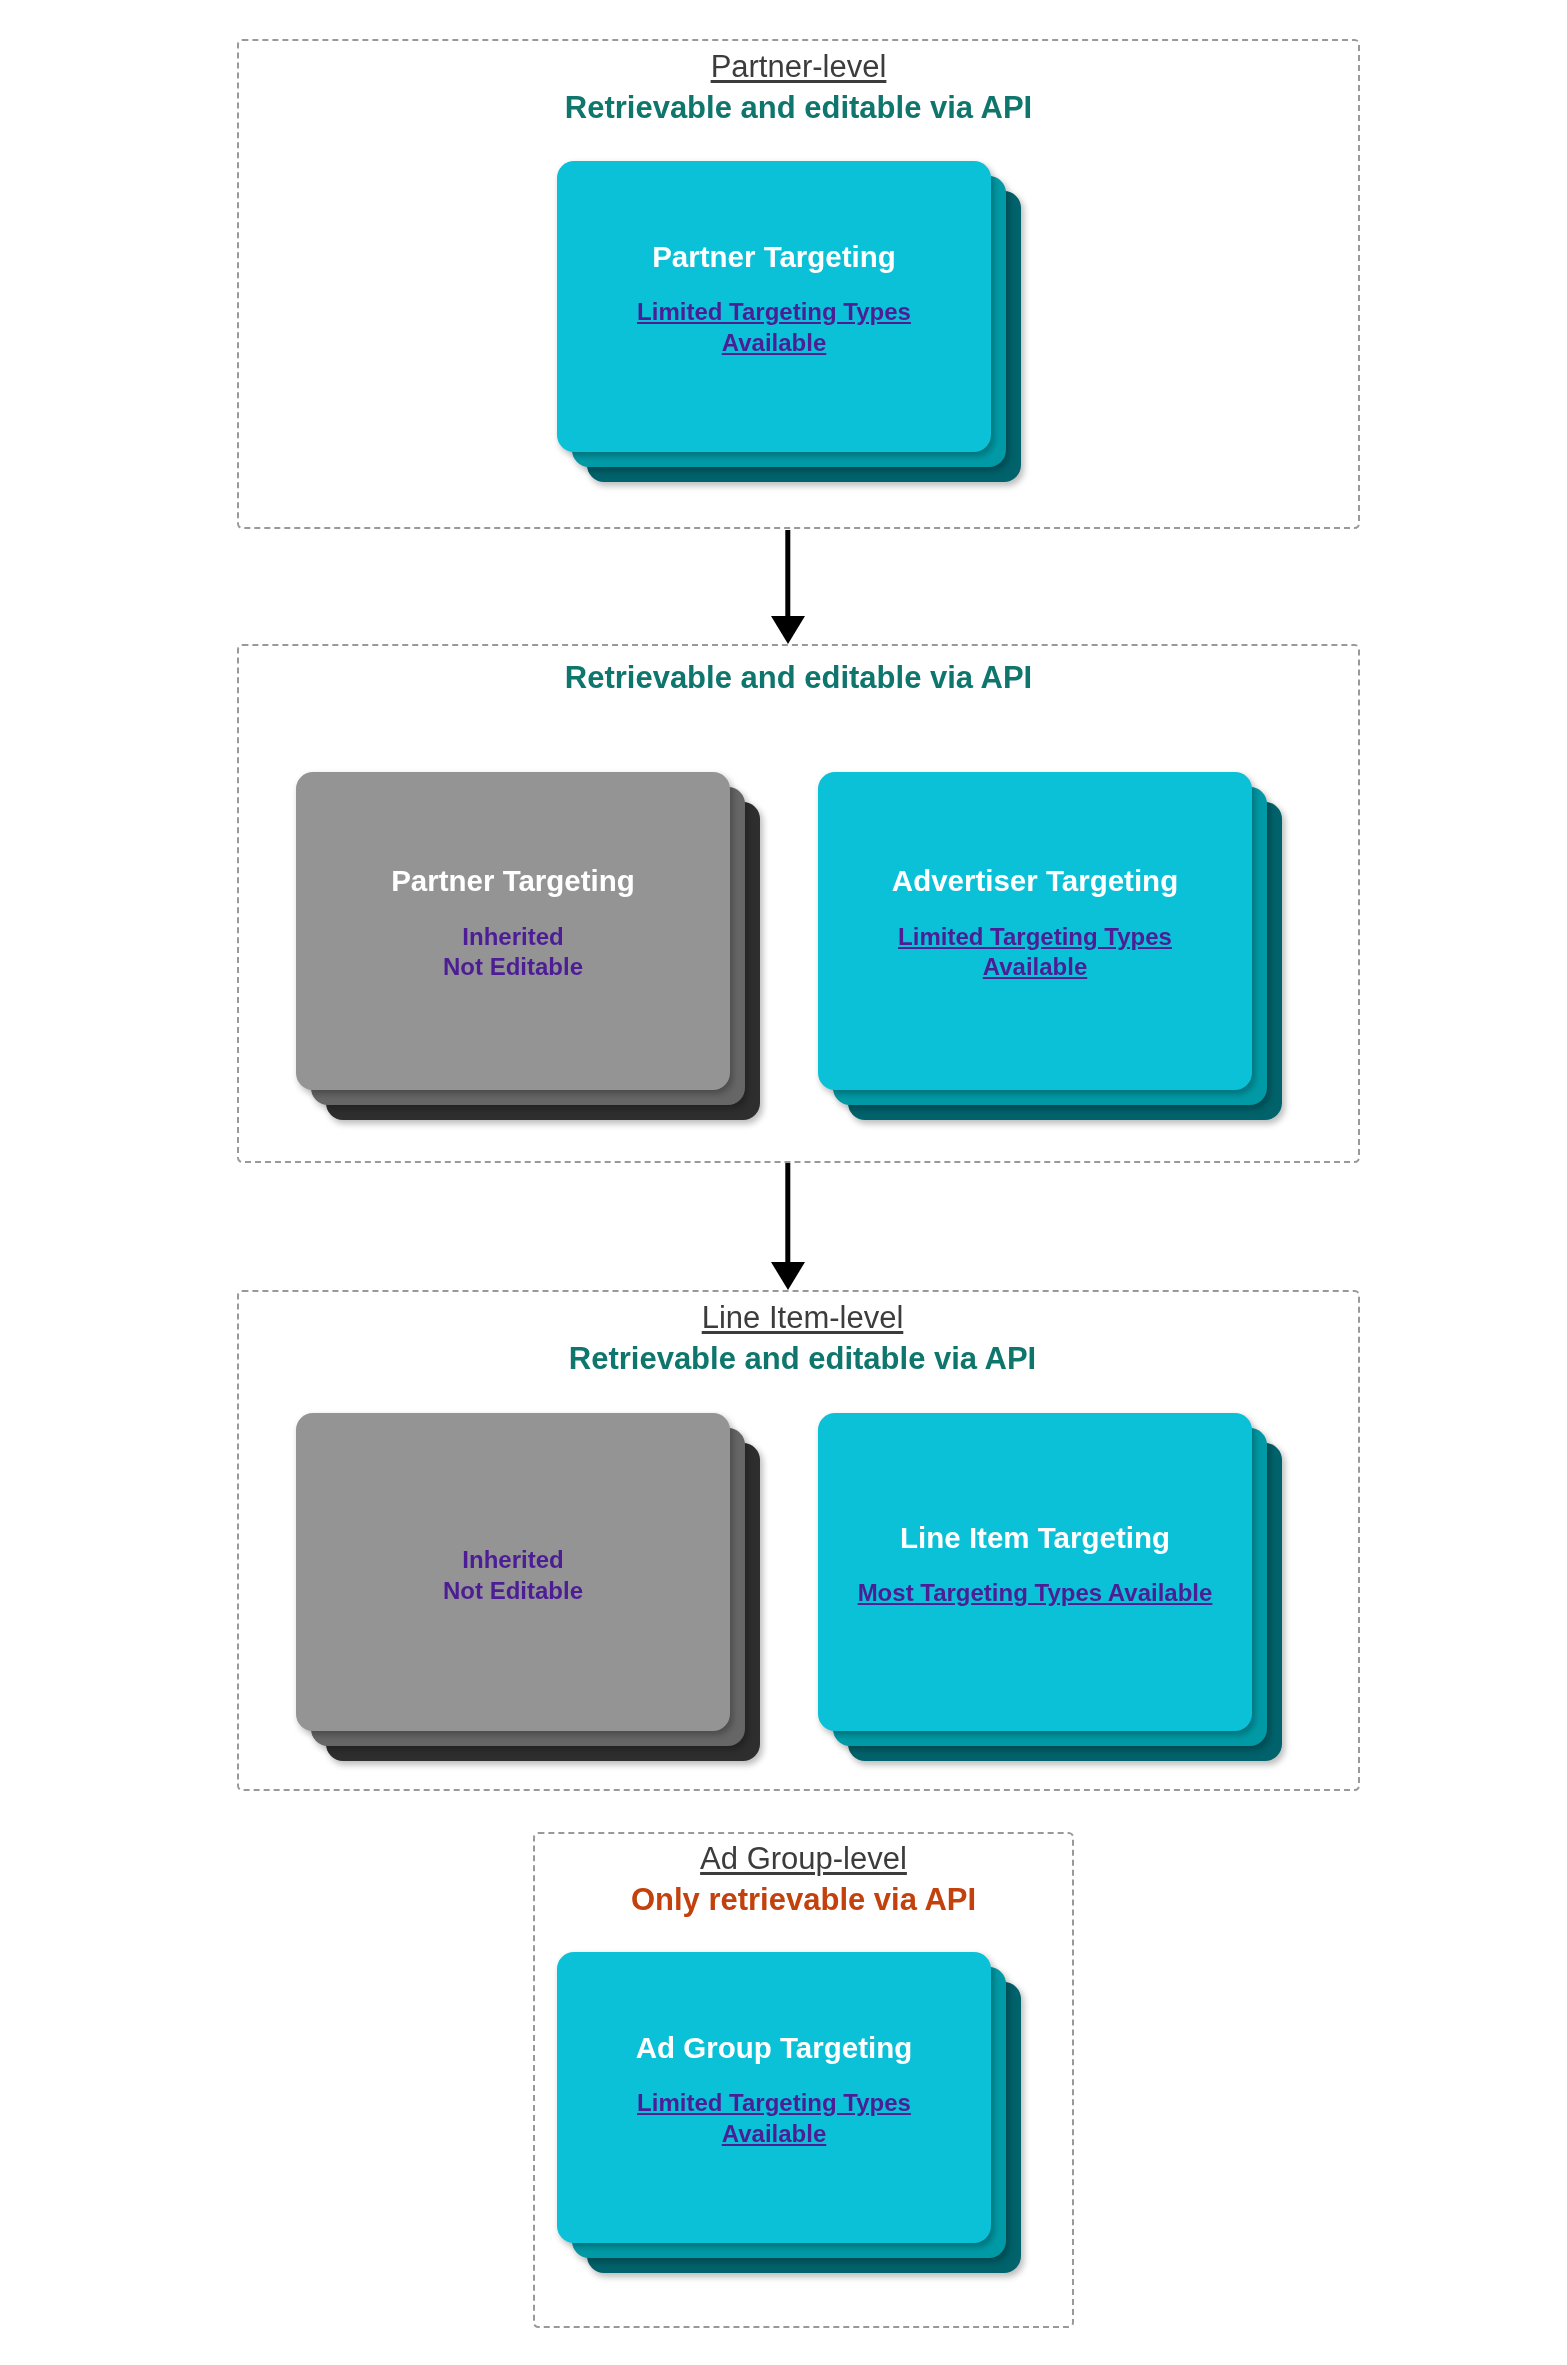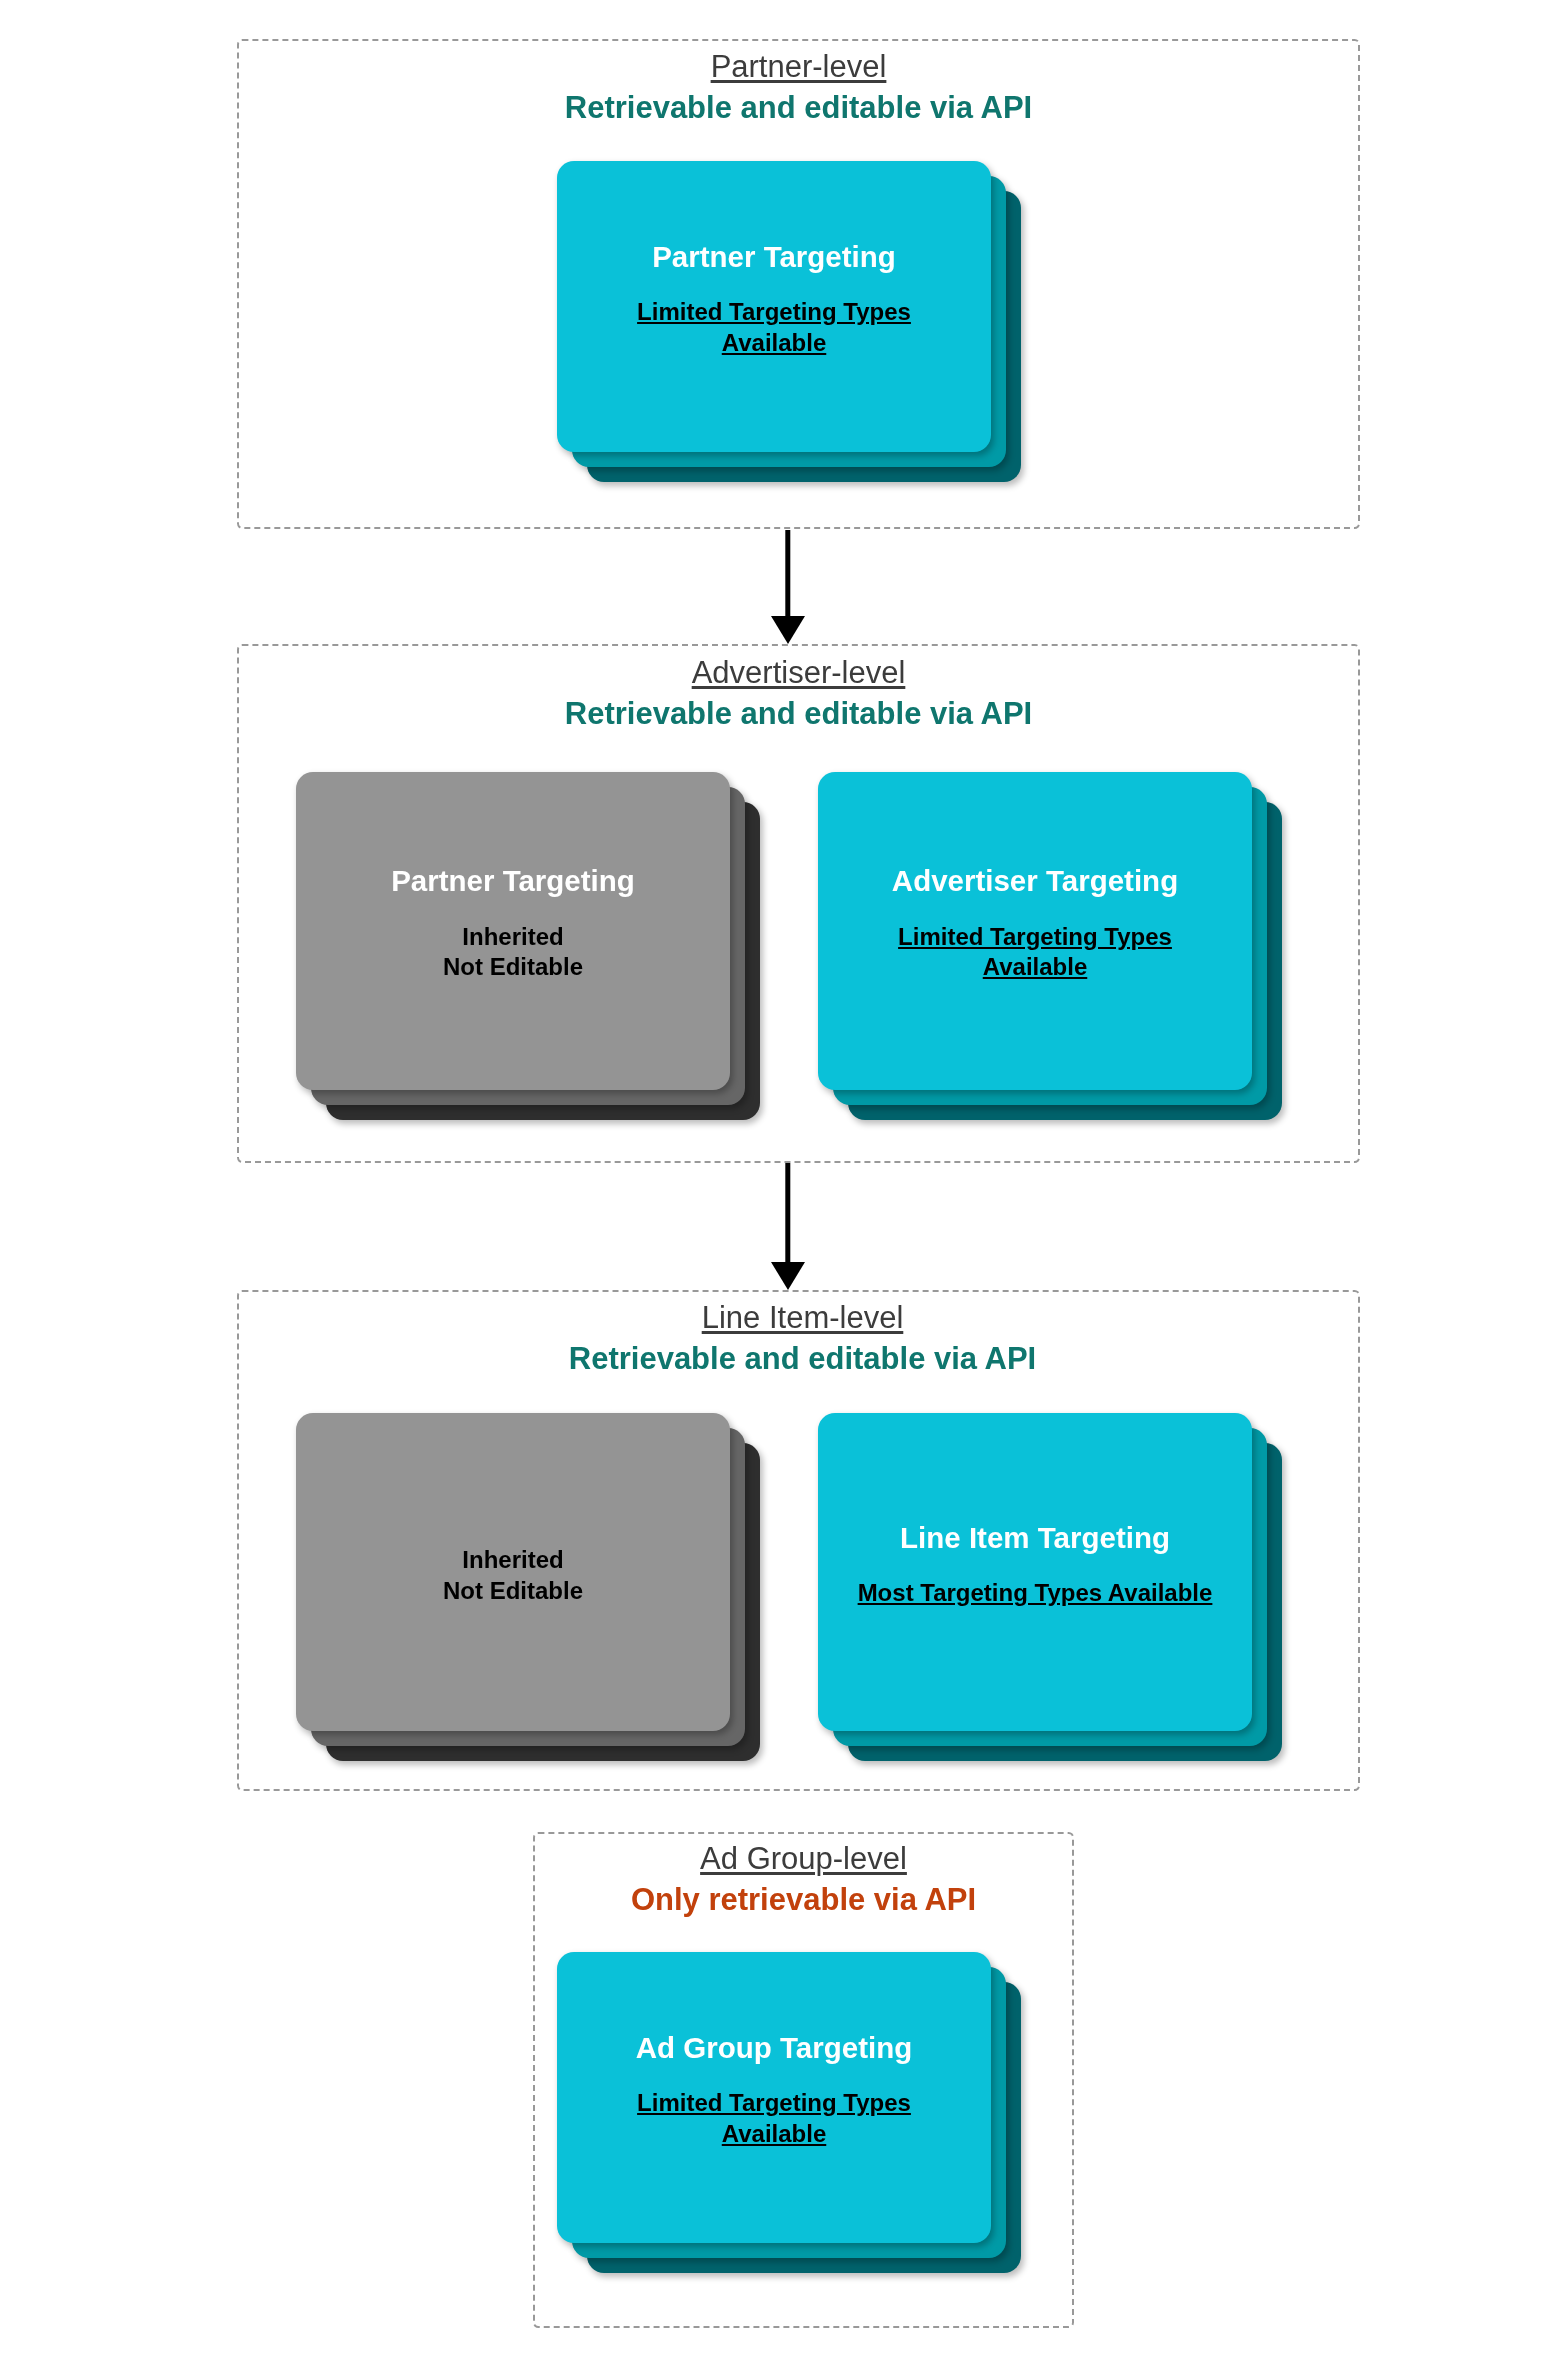--- a/index.html
+++ b/index.html
@@ -95,21 +95,21 @@
   .card-title {
     font-size: 29.5px;
     font-weight: bold;
     color: #ffffff;
     line-height: 1.2;
     margin: 0;
   }
   .card-sub {
     font-size: 24px;
     font-weight: bold;
-    color: #000000;
+    color: #4c1d95;
     line-height: 1.27;
     margin: 16px;
     margin-top: 23px;
     text-decoration: underline;
     text-underline-offset: 1.8px;
   }
   .card-sub.plain {
     text-decoration: none;
   }
 
@@ -159,21 +159,20 @@
   </div>
 
   <div class="arrow" style="left:761px; top:530px; width:54px; height:114px;">
     <div class="shaft" style="height:89px;"></div>
     <div class="head"></div>
   </div>
 
   <div class="level-box" style="left:237px; top:644px; width:1123px; height:519px;"></div>
 
   <div class="level-heading" style="left:237px; top:655px; width:1123px;">
-    <span class="level-name">Advertiser-level</span>
     <span class="level-api">Retrievable and editable via API</span>
   </div>
 
   <div class="stack grey" style="left:296px; top:772px; width:464px; height:348px;">
     <div class="layer back" style="width:434px; height:318px;"></div>
     <div class="layer mid" style="width:434px; height:318px;"></div>
     <div class="layer front" style="width:434px; height:318px;">
       <div class="card-title">Partner Targeting</div>
       <div class="card-sub plain" style="white-space: pre-line;">Inherited
 Not Editable</div>

